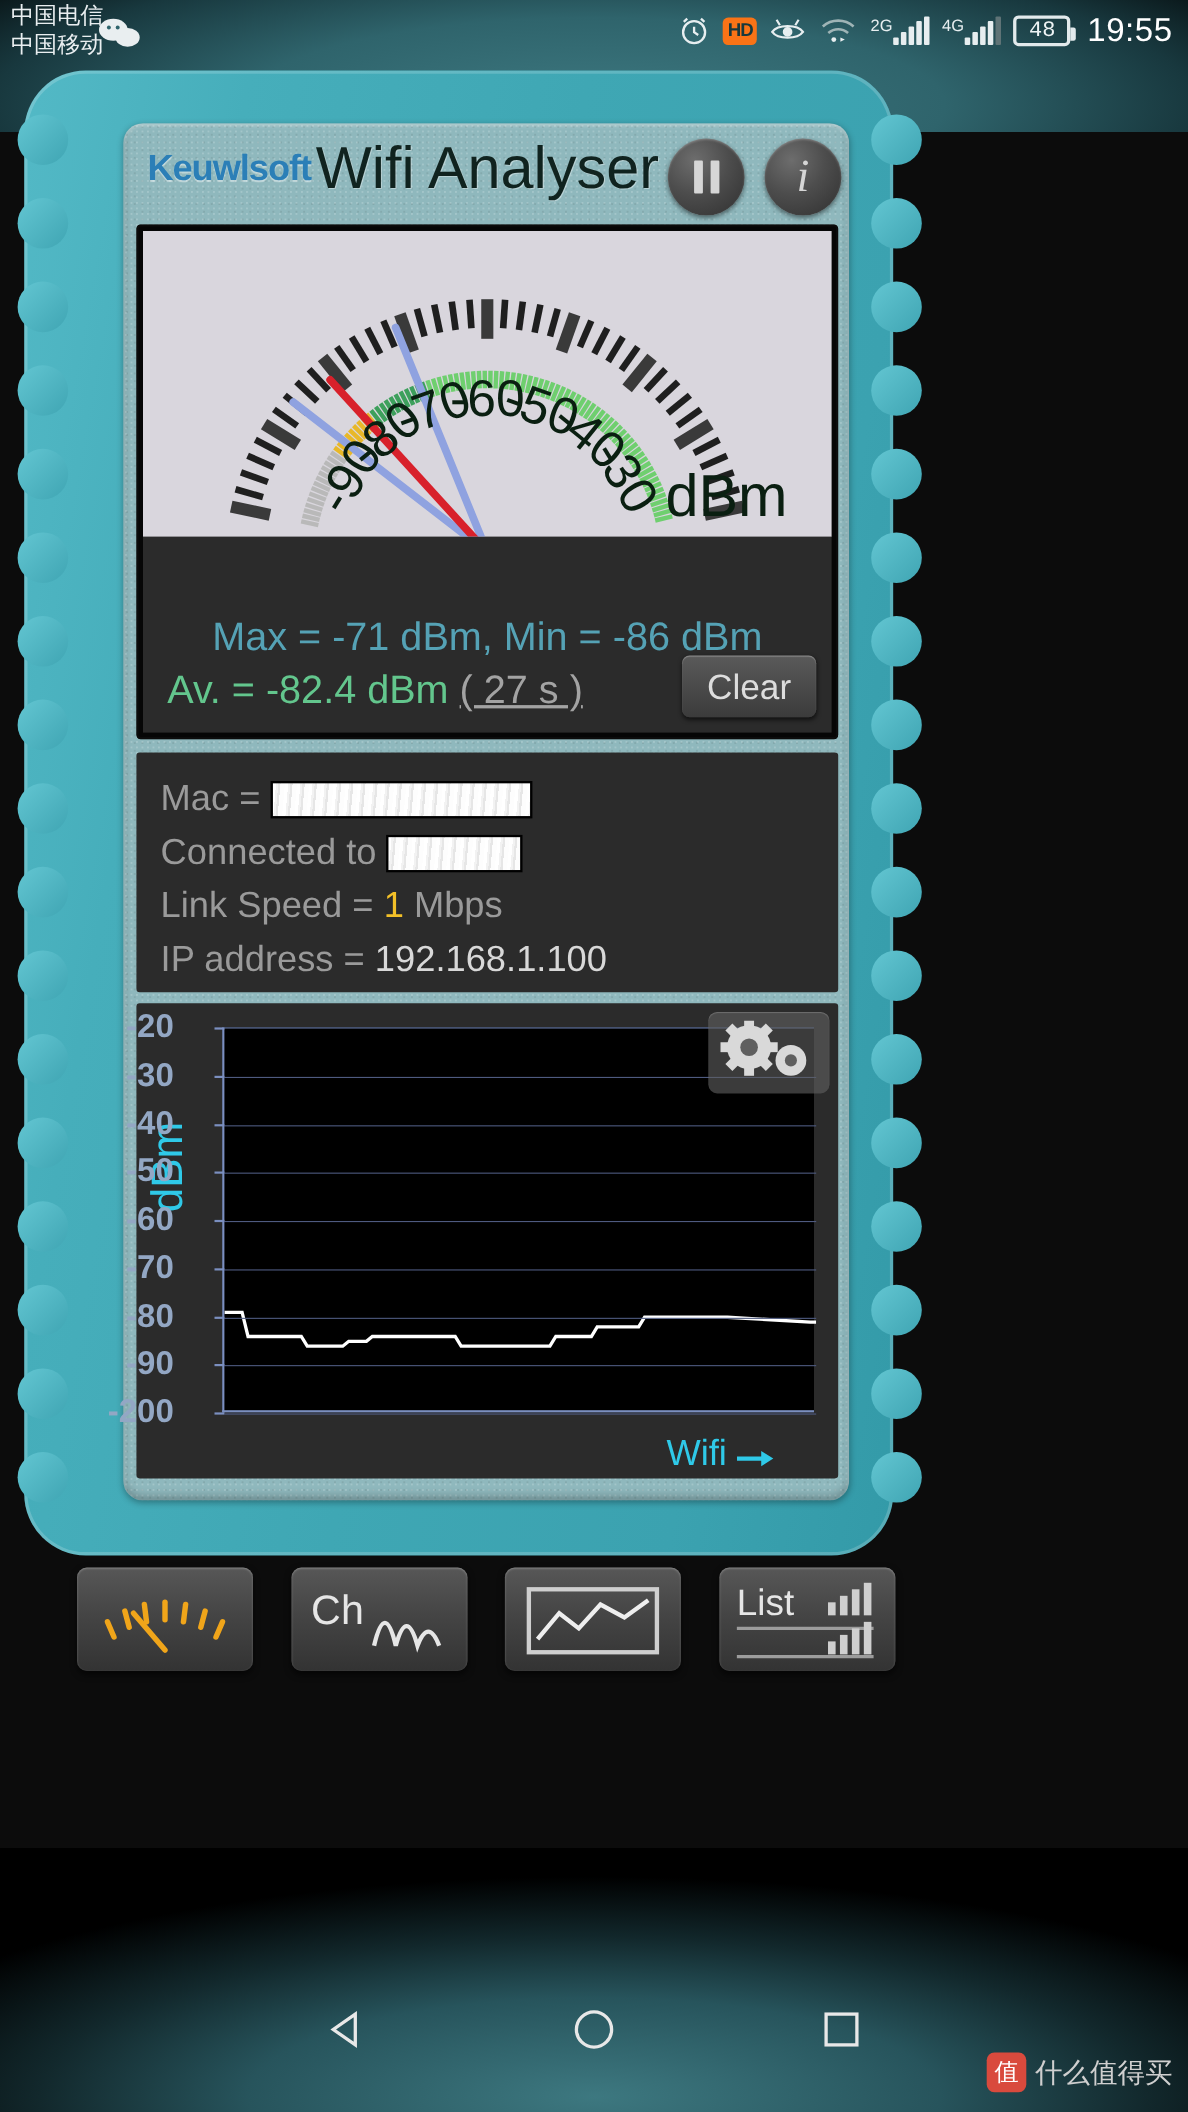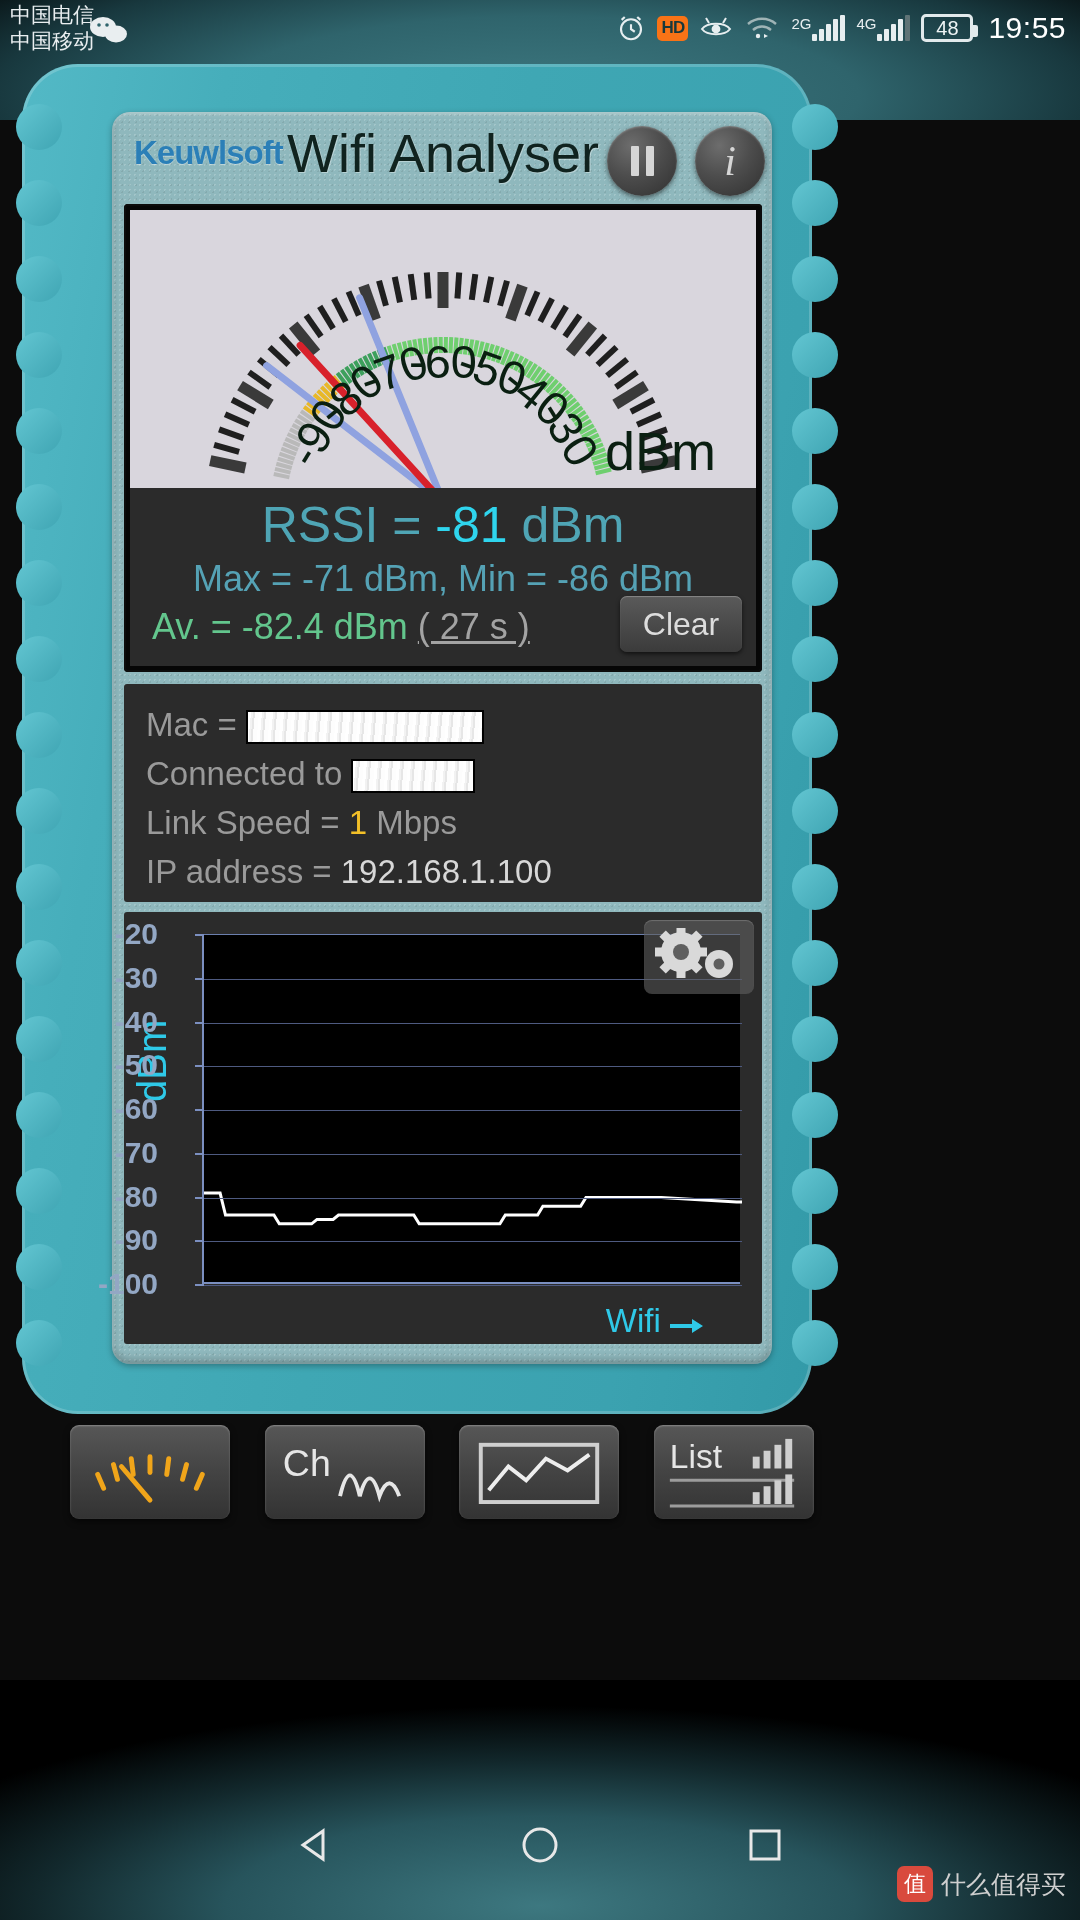--- a/index.html
+++ b/index.html
@@ -10,21 +10,21 @@
                display:flex; align-items:center; color:#e8eef0; }
   #sb-carriers { position:absolute; left:10px; top:2px; width:200px; font-size:21px; line-height:26px; color:#e9eef0;}
   #sb-carriers div{ white-space:nowrap; }
   #wechat-badge { position:absolute; left:88px; top:14px; width:40px; height:30px; }
   #sb-right { position:absolute; right:14px; top:0; height:56px; display:flex; align-items:center; gap:11px; }
   .sbicon { display:flex; align-items:center; justify-content:center; }
   #sb-time { font-size:30px; color:#fff; letter-spacing:0.5px; margin-left:4px; }
   .hd-badge { width:31px;height:25px;border-radius:5px;background:#f97316;color:#17383c;
               font-size:17px;font-weight:bold;display:flex;align-items:center;justify-content:center;letter-spacing:-1px;}
   .batt { width:52px;height:28px;border:3px solid #e2eaec;border-radius:5px;display:flex;
-          align-items:center;justify-content:center;font-size:20px;color:#eef4f5;position:relative;}
+          align-items:center;justify-content:center;font-size:20px;color:#eef4f5;position:relative;font-family:Liberation Mono, monospace;}
   .batt:after{content:"";position:absolute;right:-8px;top:8px;width:5px;height:12px;background:#e2eaec;border-radius:0 2px 2px 0;}
   .gsign { display:flex; align-items:flex-end; gap:2px; height:26px; }
   .gsign i { display:block; width:5px; background:#e7eef0; border-radius:1px; }
   .gtag { font-size:15px; color:#e7eef0; margin-right:1px; align-self:flex-start; }
 
   
   #topband { position:absolute; left:0; top:0; width:1080px; height:1920px;
              background:#0c0c0c; z-index:0; }
   #tealglow { position:absolute; left:0; top:0; width:1080px; height:120px; z-index:1;
               background: radial-gradient(ellipse 760px 190px at 540px 96px, #3d7880 0%, #2f646c 42%, #18383e 72%, #000 100%); }
@@ -409,23 +409,20 @@
                 <text x="313" y="156" text-anchor="middle" dominant-baseline="middle" transform="rotate(0 313 156)">-60</text>
                 <text x="361.06818772966307" y="164.25962528272632" text-anchor="middle" dominant-baseline="middle" transform="rotate(19.5 361.06818772966307 164.25962528272632)">-50</text>
                 <text x="403.62213631117663" y="188.0909815501962" text-anchor="middle" dominant-baseline="middle" transform="rotate(39 403.62213631117663 188.0909815501962)">-40</text>
                 <text x="435.7801836669893" y="224.76020668090337" text-anchor="middle" dominant-baseline="middle" transform="rotate(58.5 435.7801836669893 224.76020668090337)">-30</text>
               </g>
           </svg>
           <div id="dbm-label">dBm</div>
         </div>
 
         <div id="gaugelower">
-          <div id="rssi-line">
-            <span class="rssi-dim">RSSI = </span><span class="rssi-hi">-81</span><span class="rssi-dim"> dBm</span>
-          </div>
           <div id="mm-line">Max = -71 dBm,  Min = -86 dBm</div>
           <div id="av-line">
             <span>Av. = -82.4 dBm</span>
             <span class="secs">( 27 s )</span>
           </div>
           <div id="btn-clear">Clear</div>
         </div>
       </div>
 
       <div id="infopanel">
@@ -454,21 +451,21 @@
         <div class="ytickmark" style="top: -1px;"></div><div class="gridline" style="top: 43.75px;"></div><div class="ytickmark" style="top: 42.75px;"></div><div class="gridline" style="top: 87.5px;"></div><div class="ytickmark" style="top: 86.5px;"></div><div class="gridline" style="top: 131.25px;"></div><div class="ytickmark" style="top: 130.25px;"></div><div class="gridline" style="top: 175px;"></div><div class="ytickmark" style="top: 174px;"></div><div class="gridline" style="top: 218.75px;"></div><div class="ytickmark" style="top: 217.75px;"></div><div class="gridline" style="top: 262.5px;"></div><div class="ytickmark" style="top: 261.5px;"></div><div class="gridline" style="top: 306.25px;"></div><div class="ytickmark" style="top: 305.25px;"></div><div class="gridline" style="top: 350px;"></div><div class="ytickmark" style="top: 349px;"></div></div>
         <div id="ytickwrap">
             <div class="ytick" style="top: 22px;">-20</div>
             <div class="ytick" style="top: 65.75px;">-30</div>
             <div class="ytick" style="top: 109.5px;">-40</div>
             <div class="ytick" style="top: 153.25px;">-50</div>
             <div class="ytick" style="top: 197px;">-60</div>
             <div class="ytick" style="top: 240.75px;">-70</div>
             <div class="ytick" style="top: 284.5px;">-80</div>
             <div class="ytick" style="top: 328.25px;">-90</div>
-            <div class="ytick" style="top: 372px;">-100</div>
+            <div class="ytick" style="top: 372px;">-200</div>
           </div>
         <div id="timelab">
           <span>Wifi</span>
           <svg width="34" height="16" viewBox="0 0 34 16" style="vertical-align:-2px">
             <path d="M0 6h22v-5l11 7-11 7v-5H0z" fill="#2fc9e8"></path>
           </svg>
         </div>
         <div id="btn-gear">
           <svg width="96" height="58" viewBox="0 0 96 58">
             <g fill="#d9d9d9">

